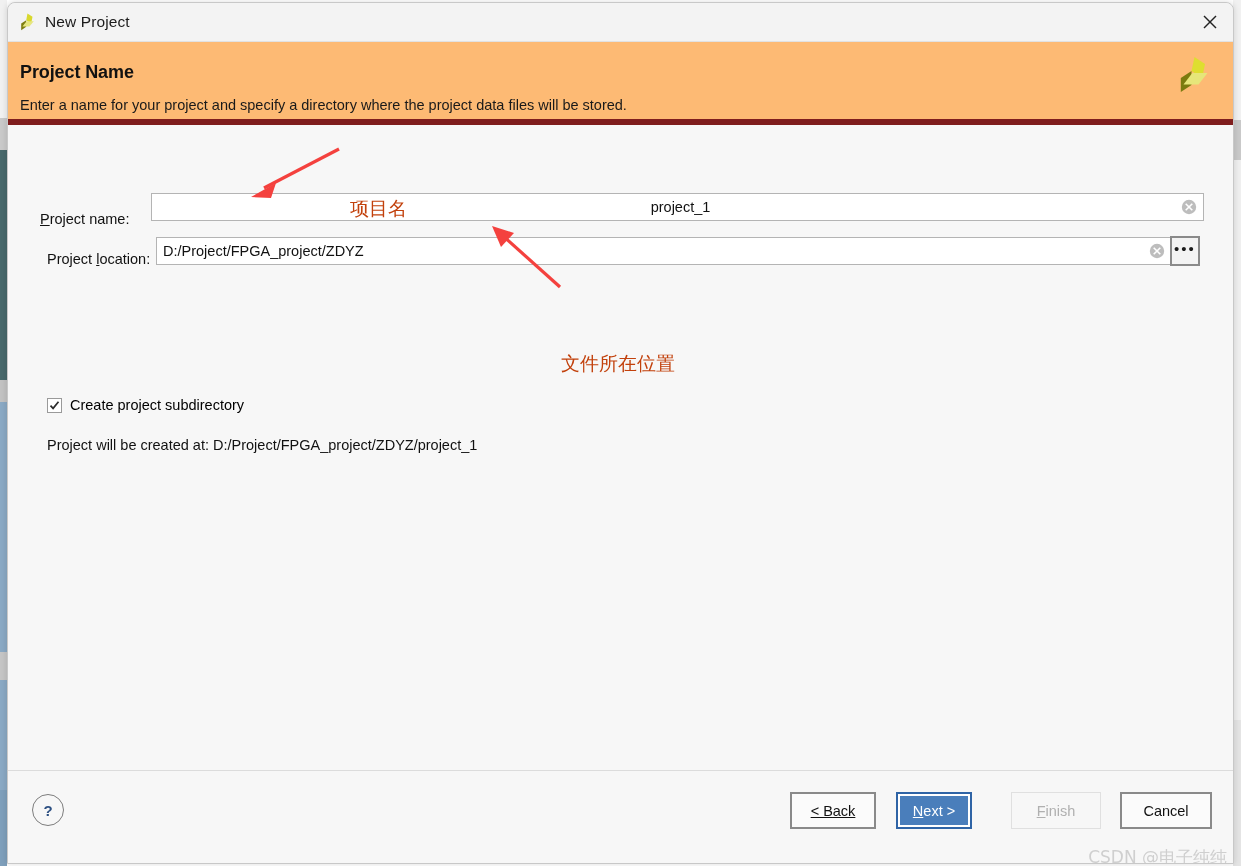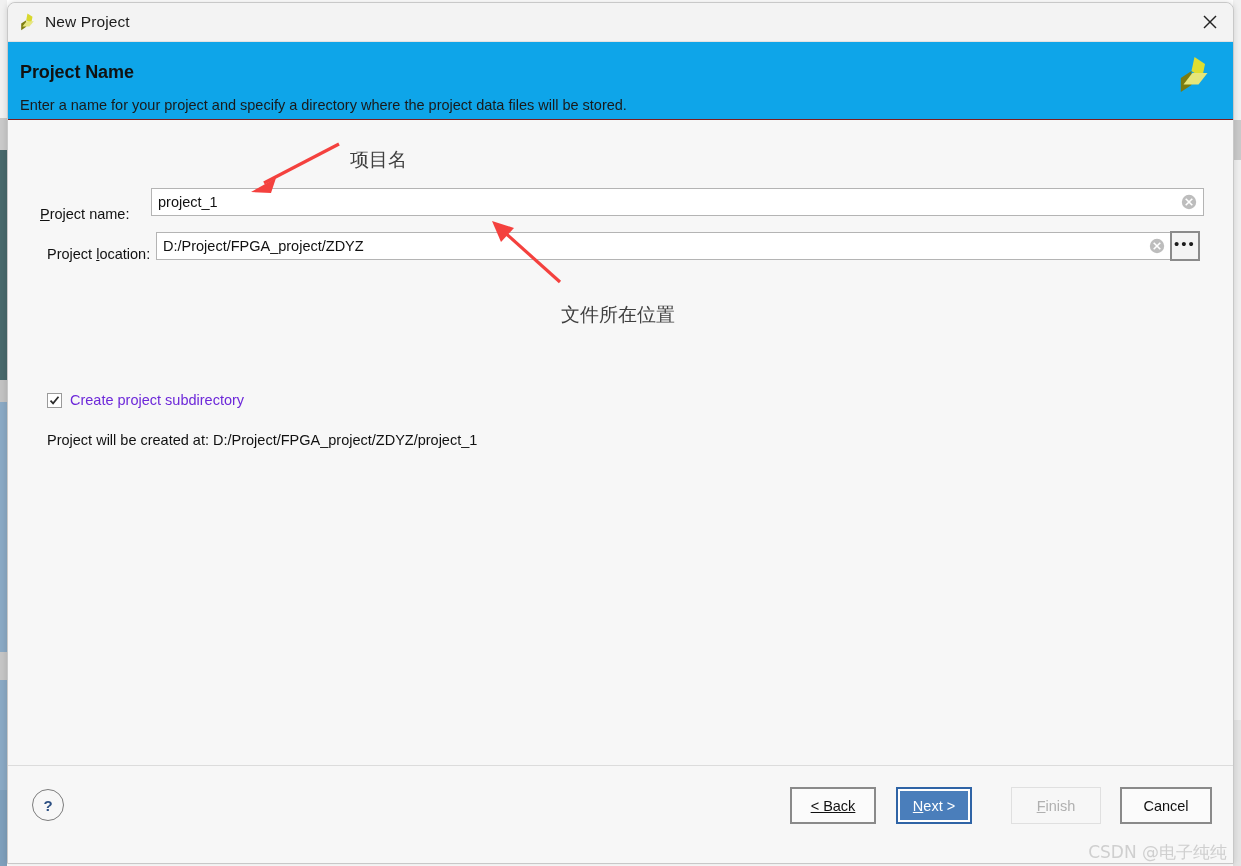--- a/index.html
+++ b/index.html
@@ -81,22 +81,22 @@
     align-items: center;
     justify-content: center;
     cursor: default;
   }
   #close-btn svg { display:block; }
 
   
   #header {
     position: relative;
     height: 77px;
-    background: #0ea5e9;
-    border-bottom: 1px solid #7f1d1d;
+    background: #fdba74;
+    border-bottom: 6px solid #7f1d1d;
   }
   #page-title {
     position: absolute;
     left: 12px;
     top: 20px;
     font-size: 18px;
     font-weight: bold;
     color: #111111;
     letter-spacing: -0.1px;
   }
@@ -195,38 +195,39 @@
     box-sizing: border-box;
     display: flex;
     align-items: center;
     justify-content: center;
     cursor: default;
     margin-right: 8px;
   }
   .checkbox svg { display:block; }
   #subdir-label {
     font-size: 14.5px;
-    color: #6d28d9;
+    color: #000000;
   }
 
   #created-at {
     position: absolute;
     left: 39px;
     top: 312px;
     font-size: 14.5px;
     color: #111111;
   }
 
   
   .anno-text {
     position: absolute;
-    color: #404040;
+    color: #c2410c;
     font-size: 19px;
     font-family: "DejaVu Sans", sans-serif;
     white-space: nowrap;
+    margin-top: 44px;
   }
   #anno-svg {
     position: absolute;
     left: 0; top: 0;
     width: 1225px;
     height: 645px;
     pointer-events: none;
   }
 
   
@@ -338,21 +339,21 @@
         <polygon points="21.3,19 36.5,19 27.5,30.5 12.5,30.5" fill="#e6e67a"></polygon>
       </svg>
     </div>
   </div>
 
   <div id="body-area">
 
     <div class="field-row" style="left:32px; top:80px;">
       <span class="field-label"><u>P</u><span>roject name:</span></span>
     </div>
-    <div class="text-input" style="position:absolute; left:143px; top:68px; width:1053px;">
+    <div class="text-input" style="position:absolute; left:143px; top:68px; width:1053px;justify-content:center;">
       <span class="val">project_1</span>
       <span class="clear-icon">
         <svg width="16" height="16" viewBox="0 0 16 16">
           <circle cx="8" cy="8" r="7.2" fill="#bdbdbd"></circle>
           <line x1="4.7" y1="4.7" x2="11.3" y2="11.3" stroke="#ffffff" stroke-width="1.6"></line>
           <line x1="11.3" y1="4.7" x2="4.7" y2="11.3" stroke="#ffffff" stroke-width="1.6"></line>
         </svg>
       </span>
     </div>
 

